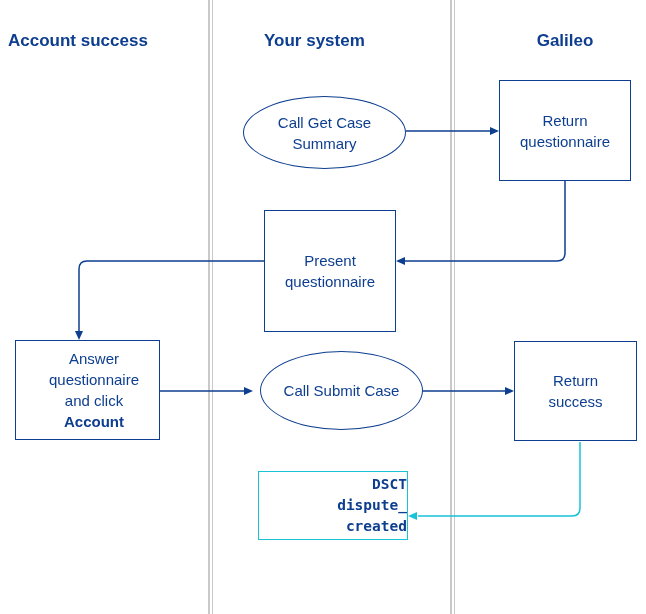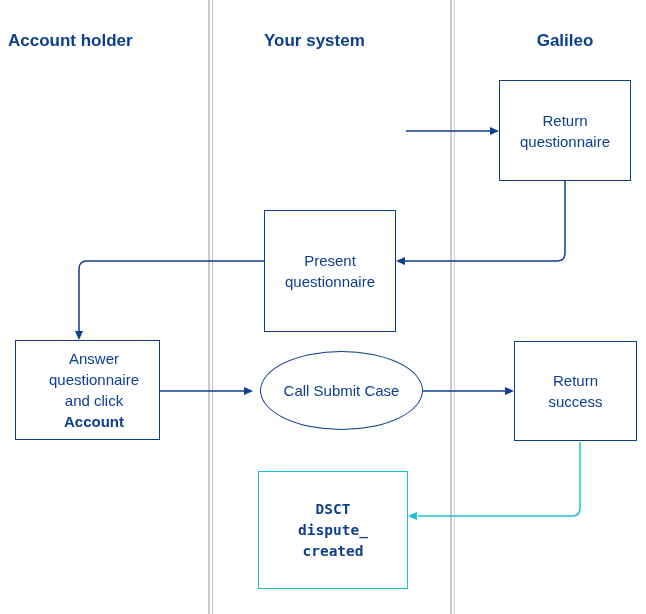--- a/index.html
+++ b/index.html
@@ -55,21 +55,21 @@
   }
 </style>
 </head>
 <body>
 
 <div id="stage">
 
   <div class="lane-divider" style="left:208px;"></div>
   <div class="lane-divider" style="left:450px;"></div>
 
-  <div class="lane-header" style="left:8px;">Account holder</div>
+  <div class="lane-header" style="left:8px;">Account success</div>
   <div class="lane-header" style="left:264px; width:132px; ">Your system</div>
   <div class="lane-header" style="left:499px; width:132px; text-align:center;">Galileo</div>
 
   <svg class="connectors" viewBox="0 0 646 614">
     <g>
       <path d="M406 131 H491" fill="none" stroke="#0d3e8f" stroke-width="1.5"></path>
       <polygon points="499,131 490,127 490,135" fill="#0d3e8f"></polygon>
     </g>
     <g>
       <path d="M565 181 V253 Q565 261 557 261 H405" fill="none" stroke="#0d3e8f" stroke-width="1.5"></path>
@@ -86,20 +86,24 @@
     <g>
       <path d="M416 391 H505" fill="none" stroke="#0d3e8f" stroke-width="1.5"></path>
       <polygon points="514,391 505,387 505,395" fill="#0d3e8f"></polygon>
     </g>
     <g>
       <path d="M580 442 V508 Q580 516 572 516 H418" fill="none" stroke="#18c3d6" stroke-width="1.5"></path>
       <polygon points="408,516 417,512 417,520" fill="#18c3d6"></polygon>
     </g>
   </svg>
 
+  <div class="node ellipse" style="left:243px; top:96px; width:163px; height:73px;">
+    <div>Call Get Case</div>
+    <div>Summary</div>
+  </div>
 
   <div class="node" style="left:499px; top:80px; width:132px; height:101px;">
     <div>Return</div>
     <div>questionnaire</div>
   </div>
 
   <div class="node" style="left:264px; top:210px; width:132px; height:122px;">
     <div>Present</div>
     <div>questionnaire</div>
   </div>
@@ -113,19 +117,19 @@
 
   <div class="node ellipse" style="left:260px; top:351px; width:163px; height:79px;">
     <div>Call Submit Case</div>
   </div>
 
   <div class="node" style="left:514px; top:341px; width:123px; height:100px;">
     <div>Return</div>
     <div>success</div>
   </div>
 
-  <div class="node mono cyan-border" style="left:258px; top:471px; width:150px; height:118px;">
+  <div class="node mono cyan-border" style="left:258px; top:471px; width:150px; height:69px;align-items:flex-end;">
     <div class="bold">DSCT</div>
     <div>dispute_</div>
     <div>created</div>
   </div>
 
 </div>
 
 </body></html>

